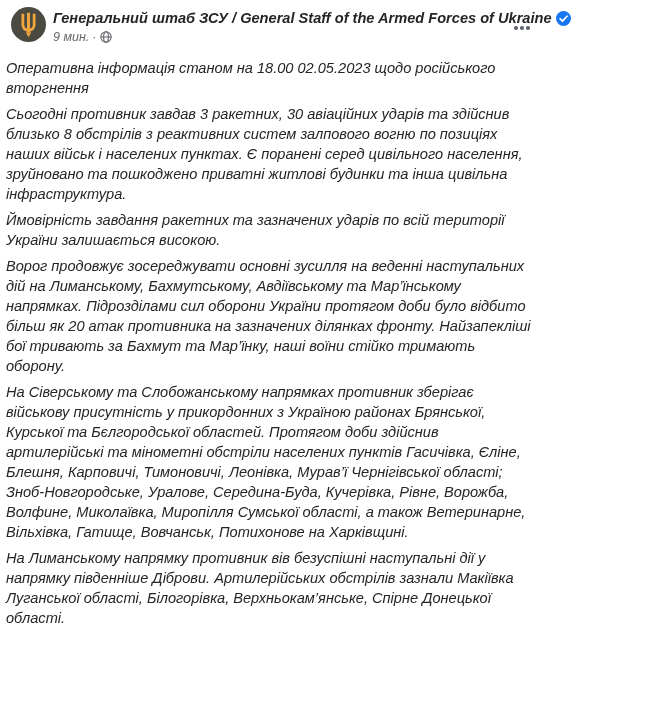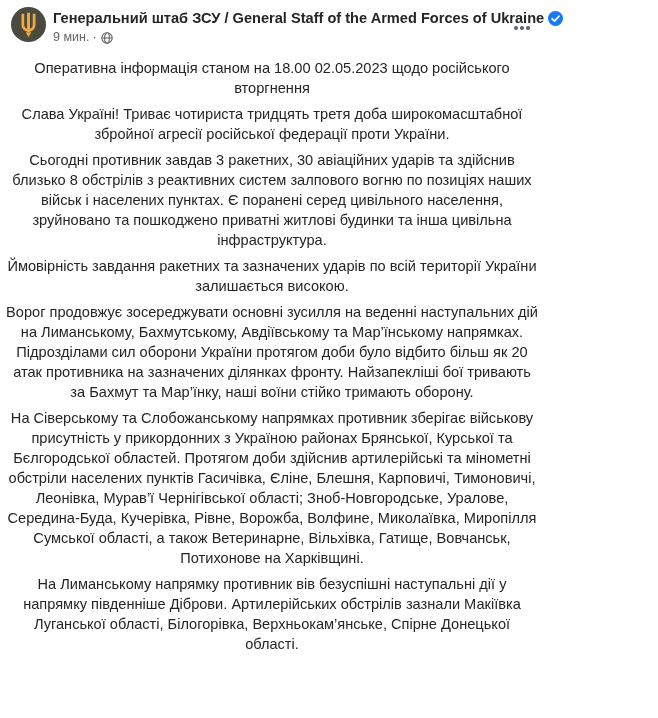--- a/index.html
+++ b/index.html
@@ -4,21 +4,21 @@
 <style>
   * { box-sizing: border-box; }
   html, body { margin: 0; padding: 0; }
   body {
     width: 658px; height: 718px;
     background: var(--background, #ffffff);
     font-family: "Liberation Sans", sans-serif;
     overflow: hidden;
     -webkit-font-smoothing: antialiased;
   }
-  .post { width: 548px; position: relative; }
+  .post { width: 548px; position: relative; font-style: italic; }
 
   
   .post-header {
     display: flex;
     align-items: flex-start;
     padding: 7px 14px 0 11px;
     position: relative;
   }
   .avatar {
     width: 35px; height: 35px;
@@ -33,21 +33,21 @@
   .name-row { display: flex; align-items: center; line-height: 17px; }
   .page-name {
     font-weight: 700;
     font-size: 14.6px;
     color: var(--text-primary, #242526);
     cursor: pointer;
     white-space: nowrap;
   }
   .verified { margin-left: 4px; display: inline-flex; flex: none; }
   .meta-row {
-    display: flex; align-items: flex-end;
+    display: flex; align-items: flex-start;
     margin-top: 3px;
     font-size: 12.5px;
     color: var(--text-secondary, #65676b);
     line-height: 14px;
   }
   .meta-row .timestamp { cursor: pointer; }
   .sep { margin: 0 4px 0 3px; }
   .globe { display: inline-flex; margin-top: 1px; }
 
   .more-btn {
@@ -66,21 +66,21 @@
     background: #606770;
   }
 
   
   .post-body {
     padding: 14px 10px 0 6px;
     font-size: 14.6px;
     line-height: 20px;
     color: var(--text-primary, #242526);
   }
-  .post-body p { margin: 0 0 6px 0; text-align: center; }
+  .post-body p { margin: 0 0 6px 0; }
   .post-body p:last-child { margin-bottom: 14px; }
 </style>
 </head>
 <body>
 
 <div class="post">
 
   <div class="post-header">
 
     <div class="avatar">
@@ -118,21 +118,20 @@
 
     <button class="more-btn" aria-label="More options">
       <span class="dot"></span>
       <span class="dot"></span>
       <span class="dot"></span>
     </button>
   </div>
 
   <div class="post-body">
     <p>Оперативна інформація станом на 18.00 02.05.2023 щодо російського вторгнення</p>
-    <p>Слава Україні! Триває чотириста тридцять третя доба широкомасштабної збройної агресії російської федерації проти України.</p>
     <p>Сьогодні противник завдав 3 ракетних, 30 авіаційних ударів та здійснив близько 8 обстрілів з реактивних систем залпового вогню по позиціях наших військ і населених пунктах. Є поранені серед цивільного населення, зруйновано та пошкоджено приватні житлові будинки та інша цивільна інфраструктура.</p>
     <p>Ймовірність завдання ракетних та зазначених ударів по всій території України залишається високою.</p>
     <p>Ворог продовжує зосереджувати основні зусилля на веденні наступальних дій на Лиманському, Бахмутському, Авдіївському та Мар’їнському напрямках. Підрозділами сил оборони України протягом доби було відбито більш як 20 атак противника на зазначених ділянках фронту. Найзапекліші бої тривають за Бахмут та Мар’їнку, наші воїни стійко тримають оборону.</p>
     <p>На Сіверському та Слобожанському напрямках противник зберігає військову присутність у прикордонних з Україною районах Брянської, Курської та Бєлгородської областей. Протягом доби здійснив артилерійські та мінометні обстріли населених пунктів Гасичівка, Єліне, Блешня, Карповичі, Тимоновичі, Леонівка, Мурав’ї Чернігівської області; Зноб-Новгородське, Уралове, Середина-Буда, Кучерівка, Рівне, Ворожба, Волфине, Миколаївка, Миропілля Сумської області, а також Ветеринарне, Вільхівка, Гатище, Вовчанськ, Потихонове на Харківщині.</p>
     <p>На Лиманському напрямку противник вів безуспішні наступальні дії у напрямку південніше Діброви. Артилерійських обстрілів зазнали Макіївка Луганської області, Білогорівка, Верхньокам’янське, Спірне Донецької області.</p>
   </div>
 
 </div>
 
 </body></html>

